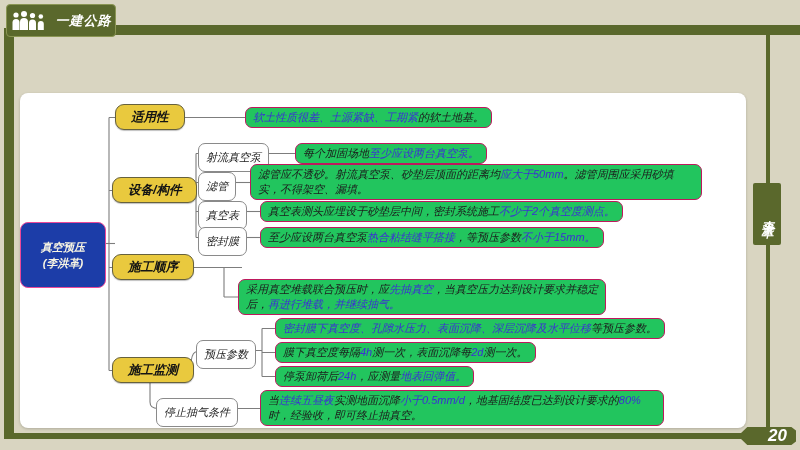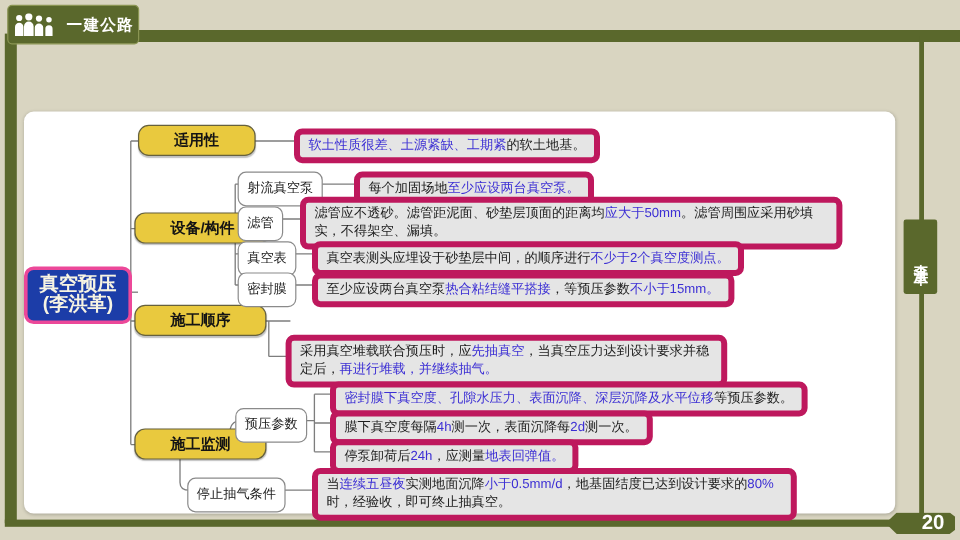--- a/index.html
+++ b/index.html
@@ -1,17 +1,17 @@
 <!DOCTYPE html>
 <html><head>
 <meta charset="utf-8">
 <style>
   html,body{margin:0;padding:0;}
   .stage{position:relative;width:800px;height:450px;background:#d9d5c1;overflow:hidden;
-         font-family:"Liberation Sans","DejaVu Sans",sans-serif;}
+         font-family:"Liberation Sans","DejaVu Sans",sans-serif;font-style:italic;}
   
   .left-ribbon{position:absolute;left:4px;top:28px;width:10px;height:408px;background:#5a682c;}
   .top-bar{position:absolute;left:104px;top:25px;width:696px;height:10px;background:#5a682c;}
   .logo{position:absolute;left:6px;top:4px;width:110px;height:33px;background:#5a682c;
         border:1px solid #8a9553;border-radius:4px;display:flex;align-items:center;
         justify-content:center;gap:5px;box-sizing:border-box;z-index:5;}
   .logo-text{color:#fff;font-weight:bold;font-size:13px;letter-spacing:1px;}
   .right-line{position:absolute;left:766px;top:30px;width:4px;height:407px;background:#5a682c;}
   .side-banner{position:absolute;left:753px;top:183px;width:28px;height:62px;background:#5a682c;
         color:#fff;display:flex;align-items:center;justify-content:center;
@@ -20,28 +20,28 @@
   .bottom-line{position:absolute;left:4px;top:433px;width:744px;height:6px;background:#5a682c;}
   .page-badge{position:absolute;left:738px;top:427px;width:58px;height:18px;background:#5a682c;
         color:#fff;font-weight:bold;font-size:17px;display:flex;align-items:center;
         justify-content:flex-end;padding-right:9px;box-sizing:border-box;
         clip-path:polygon(0 50%,16% 0,92% 0,100% 20%,100% 80%,92% 100%,16% 100%);z-index:6;}
   
   .panel{position:absolute;left:20px;top:93px;width:726px;height:335px;background:#ffffff;
         border-radius:8px;box-shadow:0 1px 3px rgba(0,0,0,.2);z-index:1;}
   .connectors{position:absolute;left:0;top:0;z-index:2;pointer-events:none;}
   .root-node{position:absolute;left:20px;top:222px;width:84px;background:#1c3da8;
-        border:3px solid #ec4899;border-radius:8px;color:#f7f4e2;font-weight:bold;
-        font-size:16px;line-height:16px;text-align:center;padding:5px 0;z-index:3;}
+        border:1px solid #ec4899;border-radius:8px;color:#f7f4e2;font-weight:bold;
+        font-size:11px;line-height:16px;text-align:center;padding:16px 0;z-index:3;}
   .n1{position:absolute;background:#e9c93e;border:1.6px solid #66613d;border-radius:9px;
-        font-weight:bold;font-size:12.5px;line-height:24px;padding:0 29px;color:#141414;
+        font-weight:bold;font-size:12.5px;line-height:24px;padding:0 15px;color:#141414;
         white-space:nowrap;z-index:3;box-shadow:0 1px 1px rgba(0,0,0,.25);}
   .n2{position:absolute;background:#fff;border:1px solid #8a8a8a;border-radius:7px;
         font-size:11px;line-height:19px;padding:4px 7px;white-space:nowrap;z-index:3;color:#1c1c1c;}
-  .leaf{position:absolute;background:#e5e5e5;border:5px solid #be185d;border-radius:7px;
+  .leaf{position:absolute;background:#22c55e;border:1px solid #be185d;border-radius:7px;
         font-size:11px;line-height:15px;padding:2px 7px;z-index:3;color:#1c1c1c;box-sizing:border-box;}
   .nw{white-space:nowrap;}
   .hl{color:#3c2fd4;}
 </style>
 </head>
 <body>
 
 <div class="stage">
 
   <div class="left-ribbon"></div>
@@ -97,22 +97,22 @@
 
   <div class="n2" style="left:198px;top:143px">射流真空泵</div>
   <div class="n2" style="left:198px;top:172px">滤管</div>
   <div class="n2" style="left:198px;top:201px">真空表</div>
   <div class="n2" style="left:198px;top:227px">密封膜</div>
   <div class="n2" style="left:196px;top:340px">预压参数</div>
   <div class="n2" style="left:156px;top:398px">停止抽气条件</div>
 
   <div class="leaf nw" style="left:245px;top:107px"><span class="hl">软土性质很差、土源紧缺、工期紧</span><span>的软土地基。</span></div>
   <div class="leaf nw" style="left:295px;top:143px"><span>每个加固场地</span><span class="hl">至少应设两台真空泵。</span></div>
-  <div class="leaf" style="left:250px;top:164px;width:452px"><span>滤管应不透砂。滤管距泥面、砂垫层顶面的距离均</span><span class="hl">应大于50mm</span><span>。滤管周围应采用砂填实，不得架空、漏填。</span></div>
-  <div class="leaf nw" style="left:260px;top:201px"><span>真空表测头应埋设于砂垫层中间，的顺序进行</span><span class="hl">不少于2个真空度测点。</span></div>
+  <div class="leaf" style="left:250px;top:164px;width:452px"><span>滤管应不透砂。射流真空泵、砂垫层顶面的距离均</span><span class="hl">应大于50mm</span><span>。滤管周围应采用砂填实，不得架空、漏填。</span></div>
+  <div class="leaf nw" style="left:260px;top:201px"><span>真空表测头应埋设于砂垫层中间，密封系统施工</span><span class="hl">不少于2个真空度测点。</span></div>
   <div class="leaf nw" style="left:260px;top:227px"><span>至少应设两台真空泵</span><span class="hl">热合粘结缝平搭接</span><span>，等预压参数</span><span class="hl">不小于15mm。</span></div>
   <div class="leaf" style="left:238px;top:279px;width:368px"><span>采用真空堆载联合预压时，应</span><span class="hl">先抽真空</span><span>，当真空压力达到设计要求并稳定后，</span><span class="hl">再进行堆载，并继续抽气。</span></div>
   <div class="leaf nw" style="left:275px;top:318px"><span class="hl">密封膜下真空度、孔隙水压力、表面沉降、深层沉降及水平位移</span><span>等预压参数。</span></div>
   <div class="leaf nw" style="left:275px;top:342px"><span>膜下真空度每隔</span><span class="hl">4h</span><span>测一次，表面沉降每</span><span class="hl">2d</span><span>测一次。</span></div>
   <div class="leaf nw" style="left:275px;top:366px"><span>停泵卸荷后</span><span class="hl">24h</span><span>，应测量</span><span class="hl">地表回弹值。</span></div>
   <div class="leaf" style="left:260px;top:390px;width:404px"><span>当</span><span class="hl">连续五昼夜</span><span>实测地面沉降</span><span class="hl">小于0.5mm/d</span><span>，地基固结度已达到设计要求的</span><span class="hl">80%</span><span>时，经验收，即可终止抽真空。</span></div>
 
 </div>
 
 </body></html>

